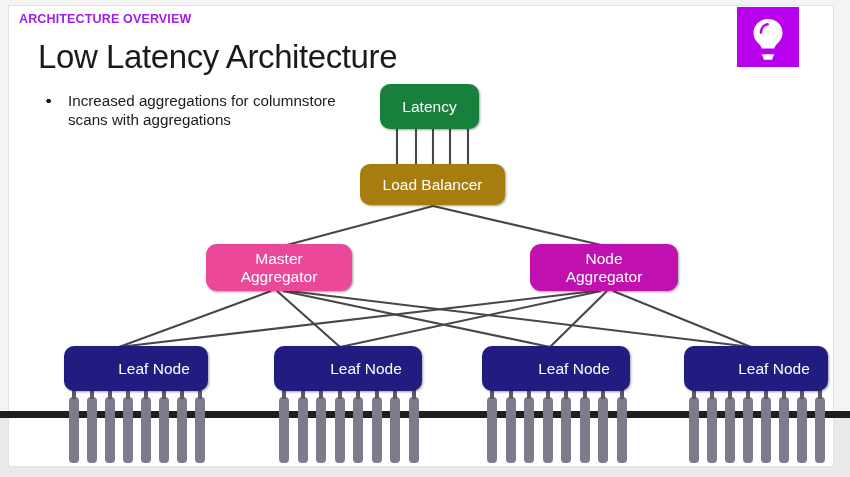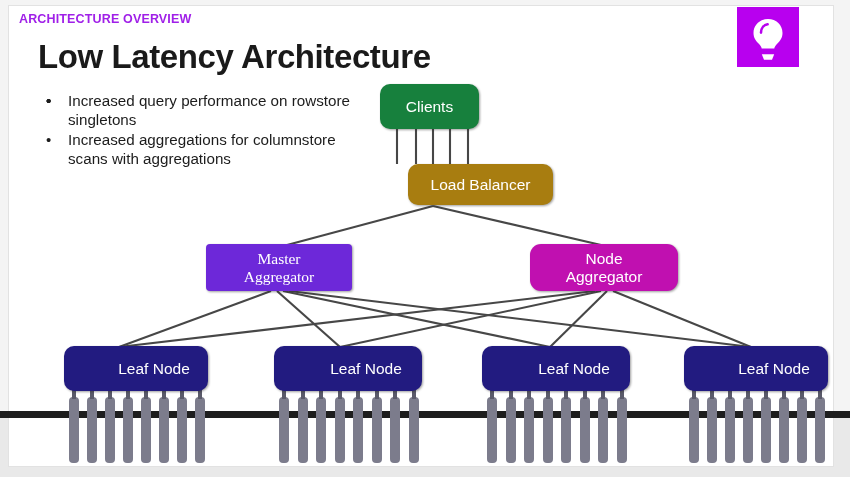--- a/index.html
+++ b/index.html
@@ -53,21 +53,21 @@
     font-weight: bold;
     letter-spacing: 0.15px;
     color: #a020e8;
     white-space: nowrap;
   }
   #slide-title {
     position: absolute;
     left: 29px;
     top: 32px;
     font-size: 33px;
-    font-weight: bold;
+    font-weight: normal;
     color: #1a1a1a;
     letter-spacing: -0.4px;
     white-space: nowrap;
     text-align: center;
   }
   #bullets {
     position: absolute;
     left: 27px;
     top: 85px;
     width: 320px;
@@ -125,22 +125,22 @@
     color: #ffffff;
     font-size: 15.5px;
     line-height: 18px;
     border-radius: 9px;
     z-index: 3;
     filter: drop-shadow(1.5px 1.5px 1px rgba(40,40,40,0.45));
   }
   .node.two-line { font-size: 15.5px; }
 
   #node-clients      { left: 371px; top: 78px;  width: 99px;  height: 45px; background: #17803d; border-radius: 10px; }
-  #node-loadbalancer { left: 351px; top: 158px; width: 145px; height: 41px; background: #a87d10; border-radius: 10px; margin-left: 48px; }
-  #node-master       { left: 197px; top: 238px; width: 146px; height: 47px; background: #6d28d9; border-radius: 4px; font-family: Liberation Serif, serif; }
+  #node-loadbalancer { left: 351px; top: 158px; width: 145px; height: 41px; background: #a87d10; border-radius: 10px; }
+  #node-master       { left: 197px; top: 238px; width: 146px; height: 47px; background: #ec4899; border-radius: 11px; }
   #node-child        { left: 521px; top: 238px; width: 148px; height: 47px; background: #c010b0; border-radius: 11px; }
 
   .leaf {
     background: #221b80;
     height: 45px;
     top: 340px;
     border-radius: 10px;
     padding-left: 36px;
   }
   #leaf-1 { left: 55px;  width: 144px; }
@@ -188,21 +188,20 @@
 
     <div id="bullets">
       <div class="bullet-row">
         <span class="bullet-dot">•</span>
       </div>
       <div class="bullet-row">
         <span class="bullet-dot">•</span>
       </div>
       <div class="bullet-row">
         <span class="bullet-dot">•</span>
-        <span>Increased query performance on rowstore singletons</span>
       </div>
       <div class="bullet-row">
         <span class="bullet-dot">•</span>
         <span>Increased aggregations for columnstore scans with aggregations</span>
       </div>
     </div>
 
     <div id="bulb-badge">
       <svg width="62" height="60" viewBox="0 0 62 60">
         <path d="M31 12 C22.7 12 16.5 18.2 16.5 25.9 C16.5 31.0 19.1 34.0 21.8 36.8 C23.5 38.5 24.4 39.9 24.7 41.6 L37.3 41.6 C37.6 39.9 38.5 38.5 40.2 36.8 C42.9 34.0 45.5 31.0 45.5 25.9 C45.5 18.2 39.3 12 31 12 Z" fill="#ffffff"></path>
@@ -232,21 +231,21 @@
           <line x1="280" y1="285" x2="742" y2="341"></line>
 
           <line x1="586" y1="285" x2="110" y2="341"></line>
           <line x1="592" y1="285" x2="331" y2="341"></line>
           <line x1="598" y1="285" x2="541" y2="341"></line>
           <line x1="604" y1="285" x2="742" y2="341"></line>
         </g>
       </svg>
 
       <div class="node" id="node-clients">
-        <span>Clients</span>
+        <span>Latency</span>
       </div>
 
       <div class="node" id="node-loadbalancer">
         <span>Load Balancer</span>
       </div>
 
       <div class="node two-line" id="node-master">
         <span>
           <span>Master</span><br>
           <span>Aggregator</span>

